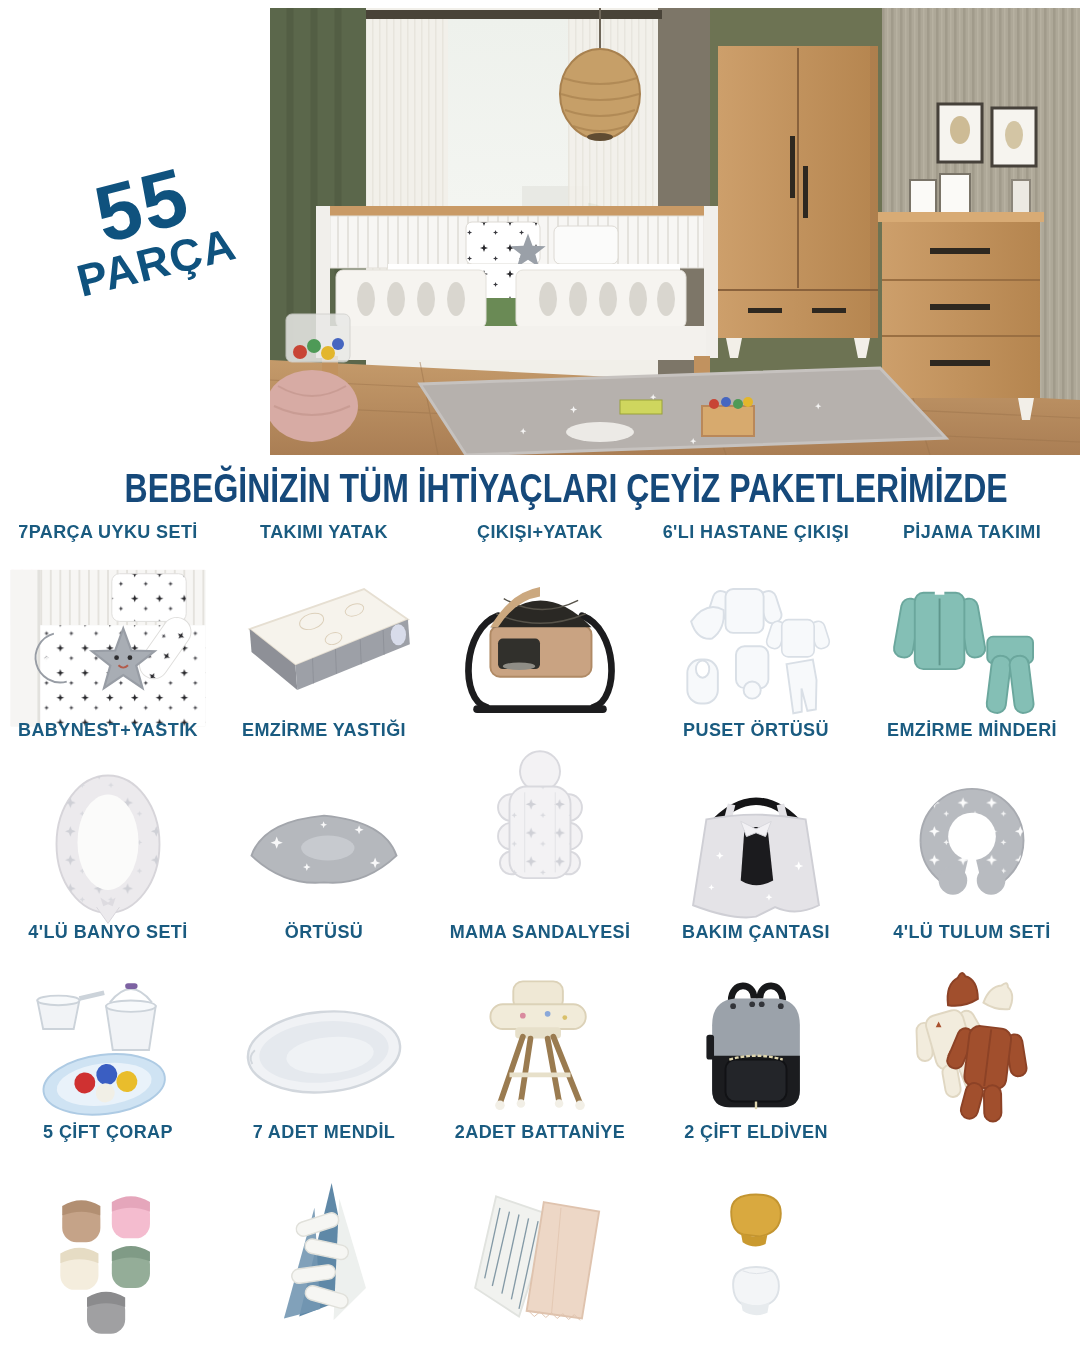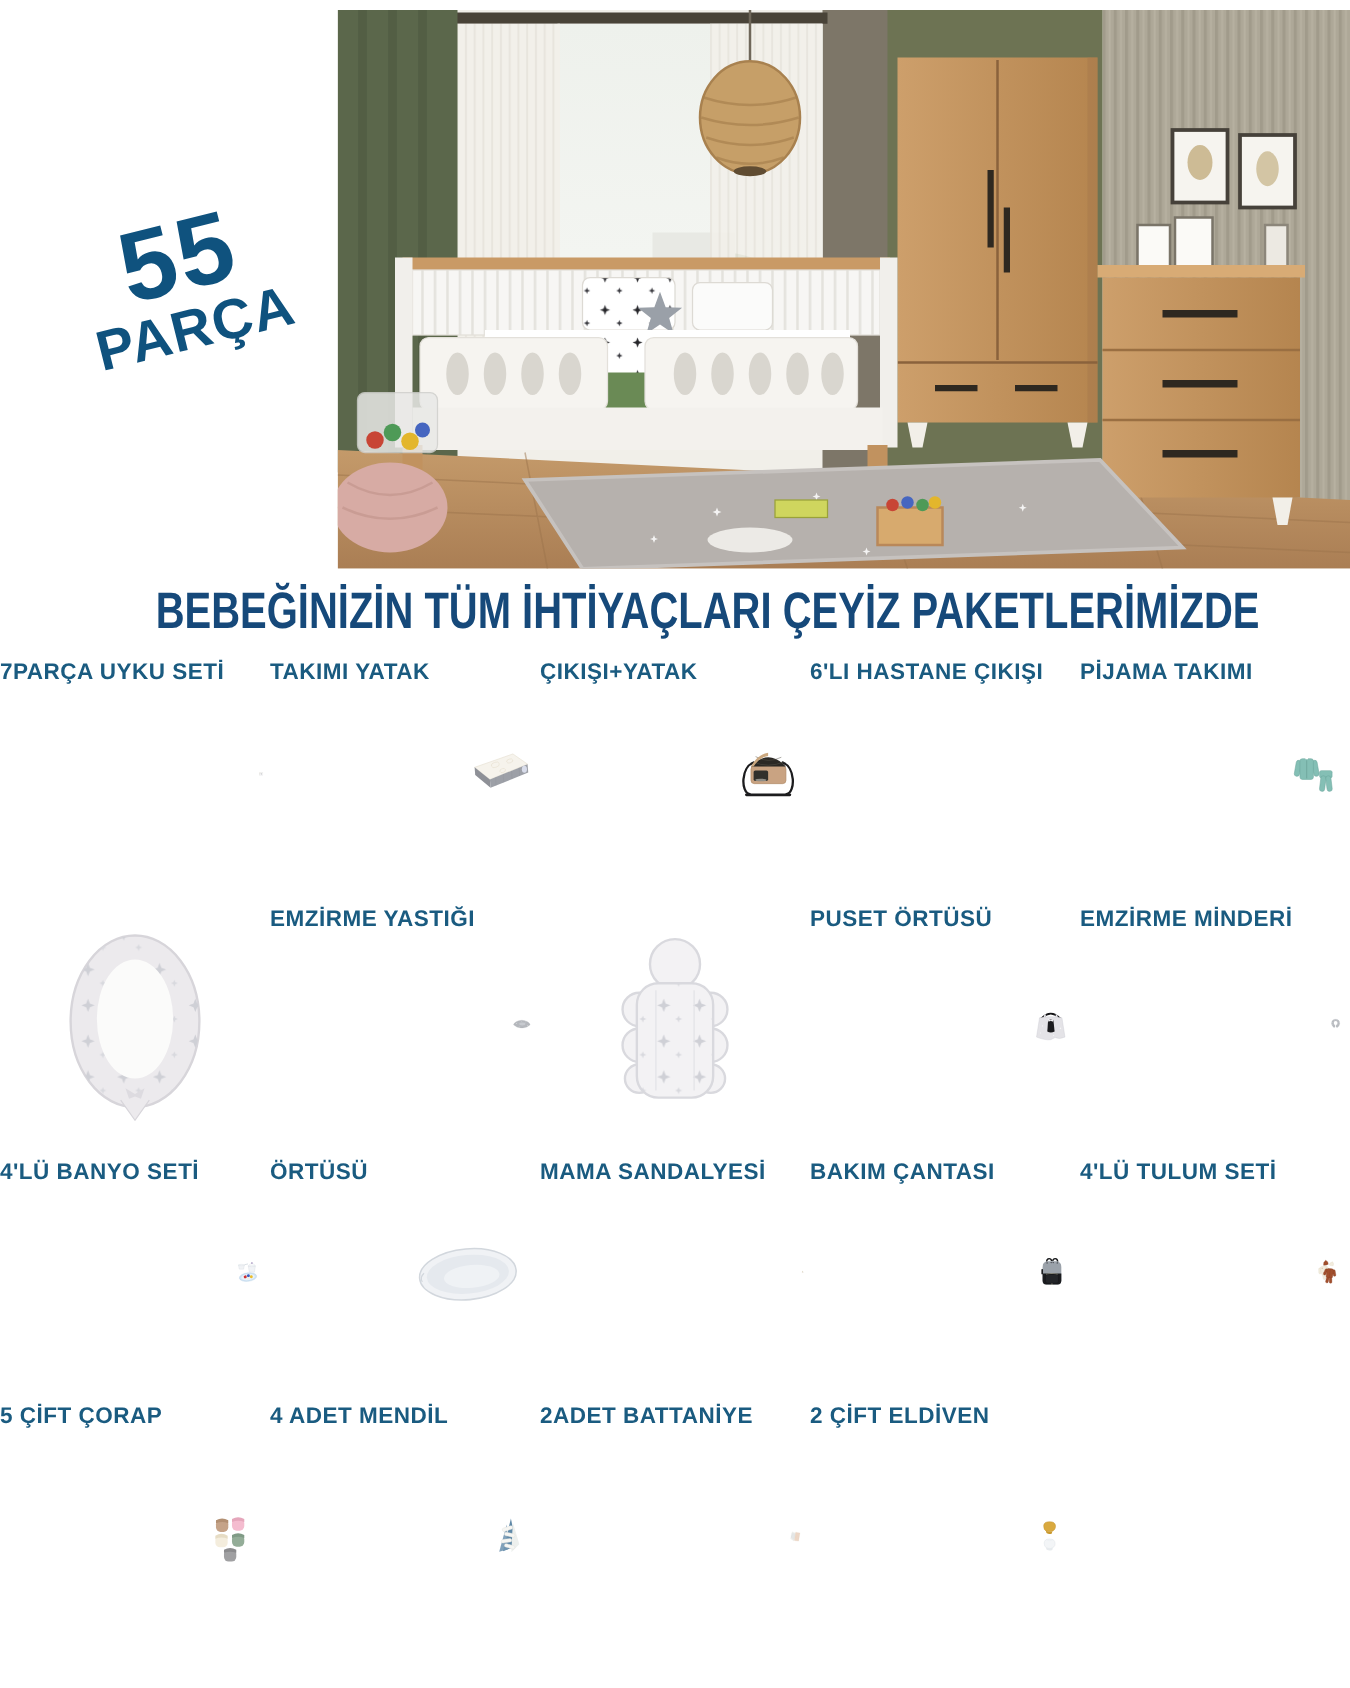--- a/index.html
+++ b/index.html
@@ -10,21 +10,21 @@
   .hero svg{display:block;width:100%;height:100%;}
   .badge{position:absolute;left:48px;top:170px;width:200px;text-align:center;
          transform:rotate(-14deg);color:var(--badge);font-weight:800;}
   .badge-count{font-size:80px;line-height:.88;letter-spacing:2px;}
   .badge-unit{font-size:45px;line-height:1.05;letter-spacing:1px;}
   .headline{position:absolute;top:465px;left:0;width:1080px;margin:0;text-align:center;
             color:var(--headline);font-weight:700;font-size:41px;white-space:nowrap;}
   .headline span{display:inline-block;transform:scaleX(.78);transform-origin:center;}
   .grid{position:absolute;top:522px;left:0;width:1080px;display:grid;
         grid-template-columns:repeat(5,216px);grid-template-rows:198px 202px 195px 228px;}
-  .tile{display:flex;flex-direction:row;margin:0;gap:23px;}
+  .tile{display:flex;flex-direction:column;margin:0;gap:23px;}
   .tlabel{height:30px;display:flex;align-items:center;justify-content:center;
           font-size:18px;font-weight:700;letter-spacing:.4px;color:var(--label);white-space:nowrap;}
   .timg{flex:1;padding:2px 5px 6px;}
   .timg svg{display:block;width:100%;height:100%;}
 </style>
 </head>
 <body style="--badge: #0f527e; --headline: #16497a; --label: #1a5b80;">
 
 <svg width="0" height="0" style="position:absolute" aria-hidden="true">
   <defs>
@@ -311,20 +311,21 @@
             <rect x="-24" y="-30" width="48" height="28" rx="6"></rect>
             <rect x="-22" y="-10" width="20" height="60" rx="9" transform="rotate(7 -12 20)"></rect>
             <rect x="2" y="-10" width="20" height="60" rx="9" transform="rotate(-7 12 20)"></rect>
           </g>
         </g>
       </svg>
     </div>
   </figure>
 
   <figure class="tile">
+    <figcaption class="tlabel">BABYNEST+YASTIK</figcaption>
     <div class="timg">
       <svg viewBox="0 0 216 168">
         <ellipse cx="108" cy="82" rx="54" ry="72" fill="#eceaed" stroke="#d7d5da" stroke-width="2"></ellipse>
         <ellipse cx="108" cy="82" rx="54" ry="72" fill="url(#patGrayStars)"></ellipse>
         <ellipse cx="108" cy="80" rx="32" ry="50" fill="#fbfbfa"></ellipse>
         <path d="M96,148 L108,165 L120,148" fill="#eceaed" stroke="#d7d5da"></path>
         <path d="M100,138 l8,5 l8,-5 l-3,9 l-5,-2 l-5,2 Z" fill="#dddbe0"></path>
       </svg>
     </div>
   </figure>
@@ -539,21 +540,21 @@
           </g>
         <g transform="translate(106,140)">
             <rect x="-20" y="-14" width="40" height="40" rx="15" fill="#a0a0a2"></rect>
             <path d="M-20,-12 Q0,-24 20,-12 L20,-2 Q0,-10 -20,-2 Z" fill="#8b8b8d"></path>
           </g>
       </svg>
     </div>
   </figure>
 
   <figure class="tile">
-    <figcaption class="tlabel">4 ADET MENDİL</figcaption>
+    <figcaption class="tlabel">7 ADET MENDİL</figcaption>
     <div class="timg">
       <svg viewBox="0 0 216 168">
         <polygon points="116,8 82,148 140,126" fill="#5f88a7"></polygon>
         <polygon points="98,34 66,150 104,140" fill="#7397b2" opacity="0.9"></polygon>
         <polygon points="124,24 152,118 118,152" fill="#edf0ee"></polygon>
         <g fill="#f6f6f3" stroke="#e0e0da" stroke-width="1.5">
           <rect x="78" y="44" width="46" height="15" rx="7.5" transform="rotate(-18 101 51)"></rect>
           <rect x="88" y="70" width="46" height="15" rx="7.5" transform="rotate(12 111 77)"></rect>
           <rect x="74" y="96" width="46" height="15" rx="7.5" transform="rotate(-8 97 103)"></rect>
           <rect x="88" y="120" width="46" height="15" rx="7.5" transform="rotate(16 111 127)"></rect>

